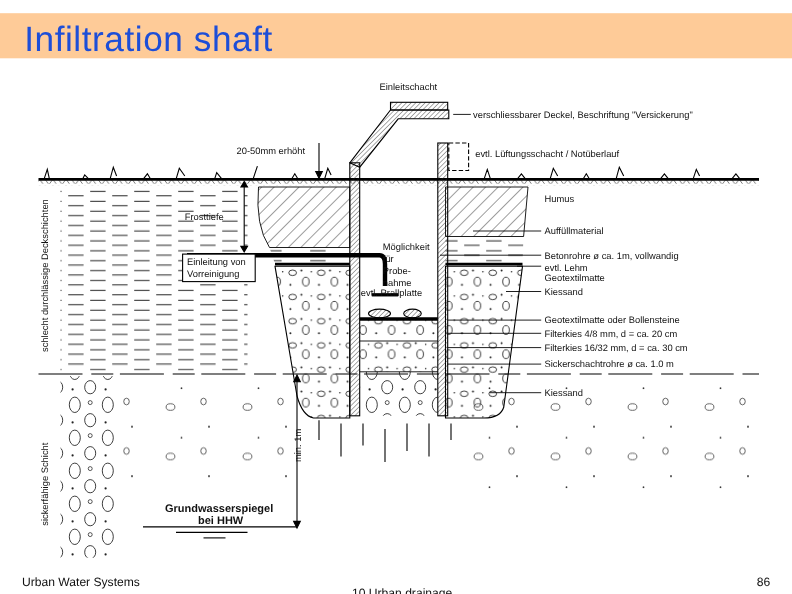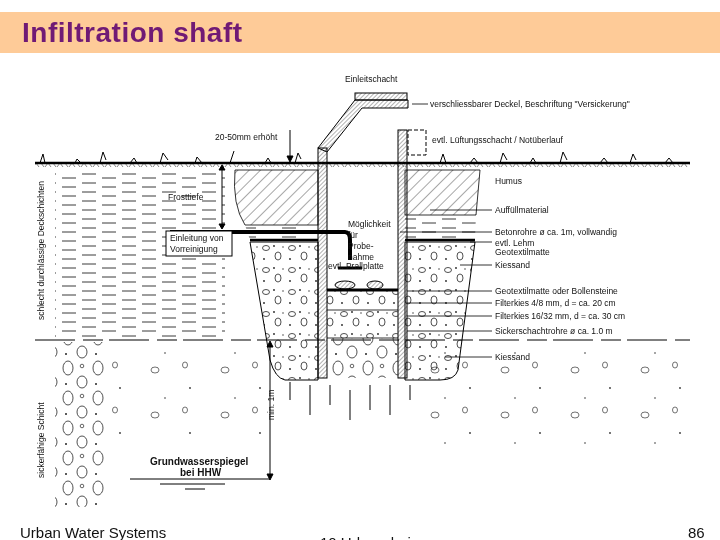--- a/index.html
+++ b/index.html
@@ -1,22 +1,22 @@
 <!DOCTYPE html>
 <html><head>
 <meta charset="utf-8">
 <style>
   html,body{margin:0;padding:0;background:#fff;}
   body{width:720px;height:540px;position:relative;overflow:hidden;font-family:"Liberation Sans",sans-serif;}
   .title-bar{position:absolute;left:0;top:12px;width:720px;height:41px;background:#fecb98;}
-  .title{position:absolute;left:22px;top:5px;font-size:28px;font-weight:bold;color:#701a75;letter-spacing:0.5px;}
+  .title{position:absolute;left:22px;top:5px;font-size:32px;font-weight:normal;color:#1d4ed8;letter-spacing:0.5px;}
   svg.diagram{position:absolute;left:0;top:0;}
   .lbl{font-family:"Liberation Sans",sans-serif;font-size:8.5px;fill:#111;}
   .lbl-b{font-family:"Liberation Sans",sans-serif;font-size:10px;font-weight:bold;fill:#111;}
-  .footer{position:absolute;top:524px;font-size:15px;color:#111;}
+  .footer{position:absolute;top:524px;font-size:11px;color:#111;}
 </style>
 </head>
 <body>
 
 <div class="title-bar">
   <div class="title">Infiltration shaft</div>
 </div>
 
 <svg class="diagram" width="720" height="540" viewBox="0 0 720 540">
   <defs>

